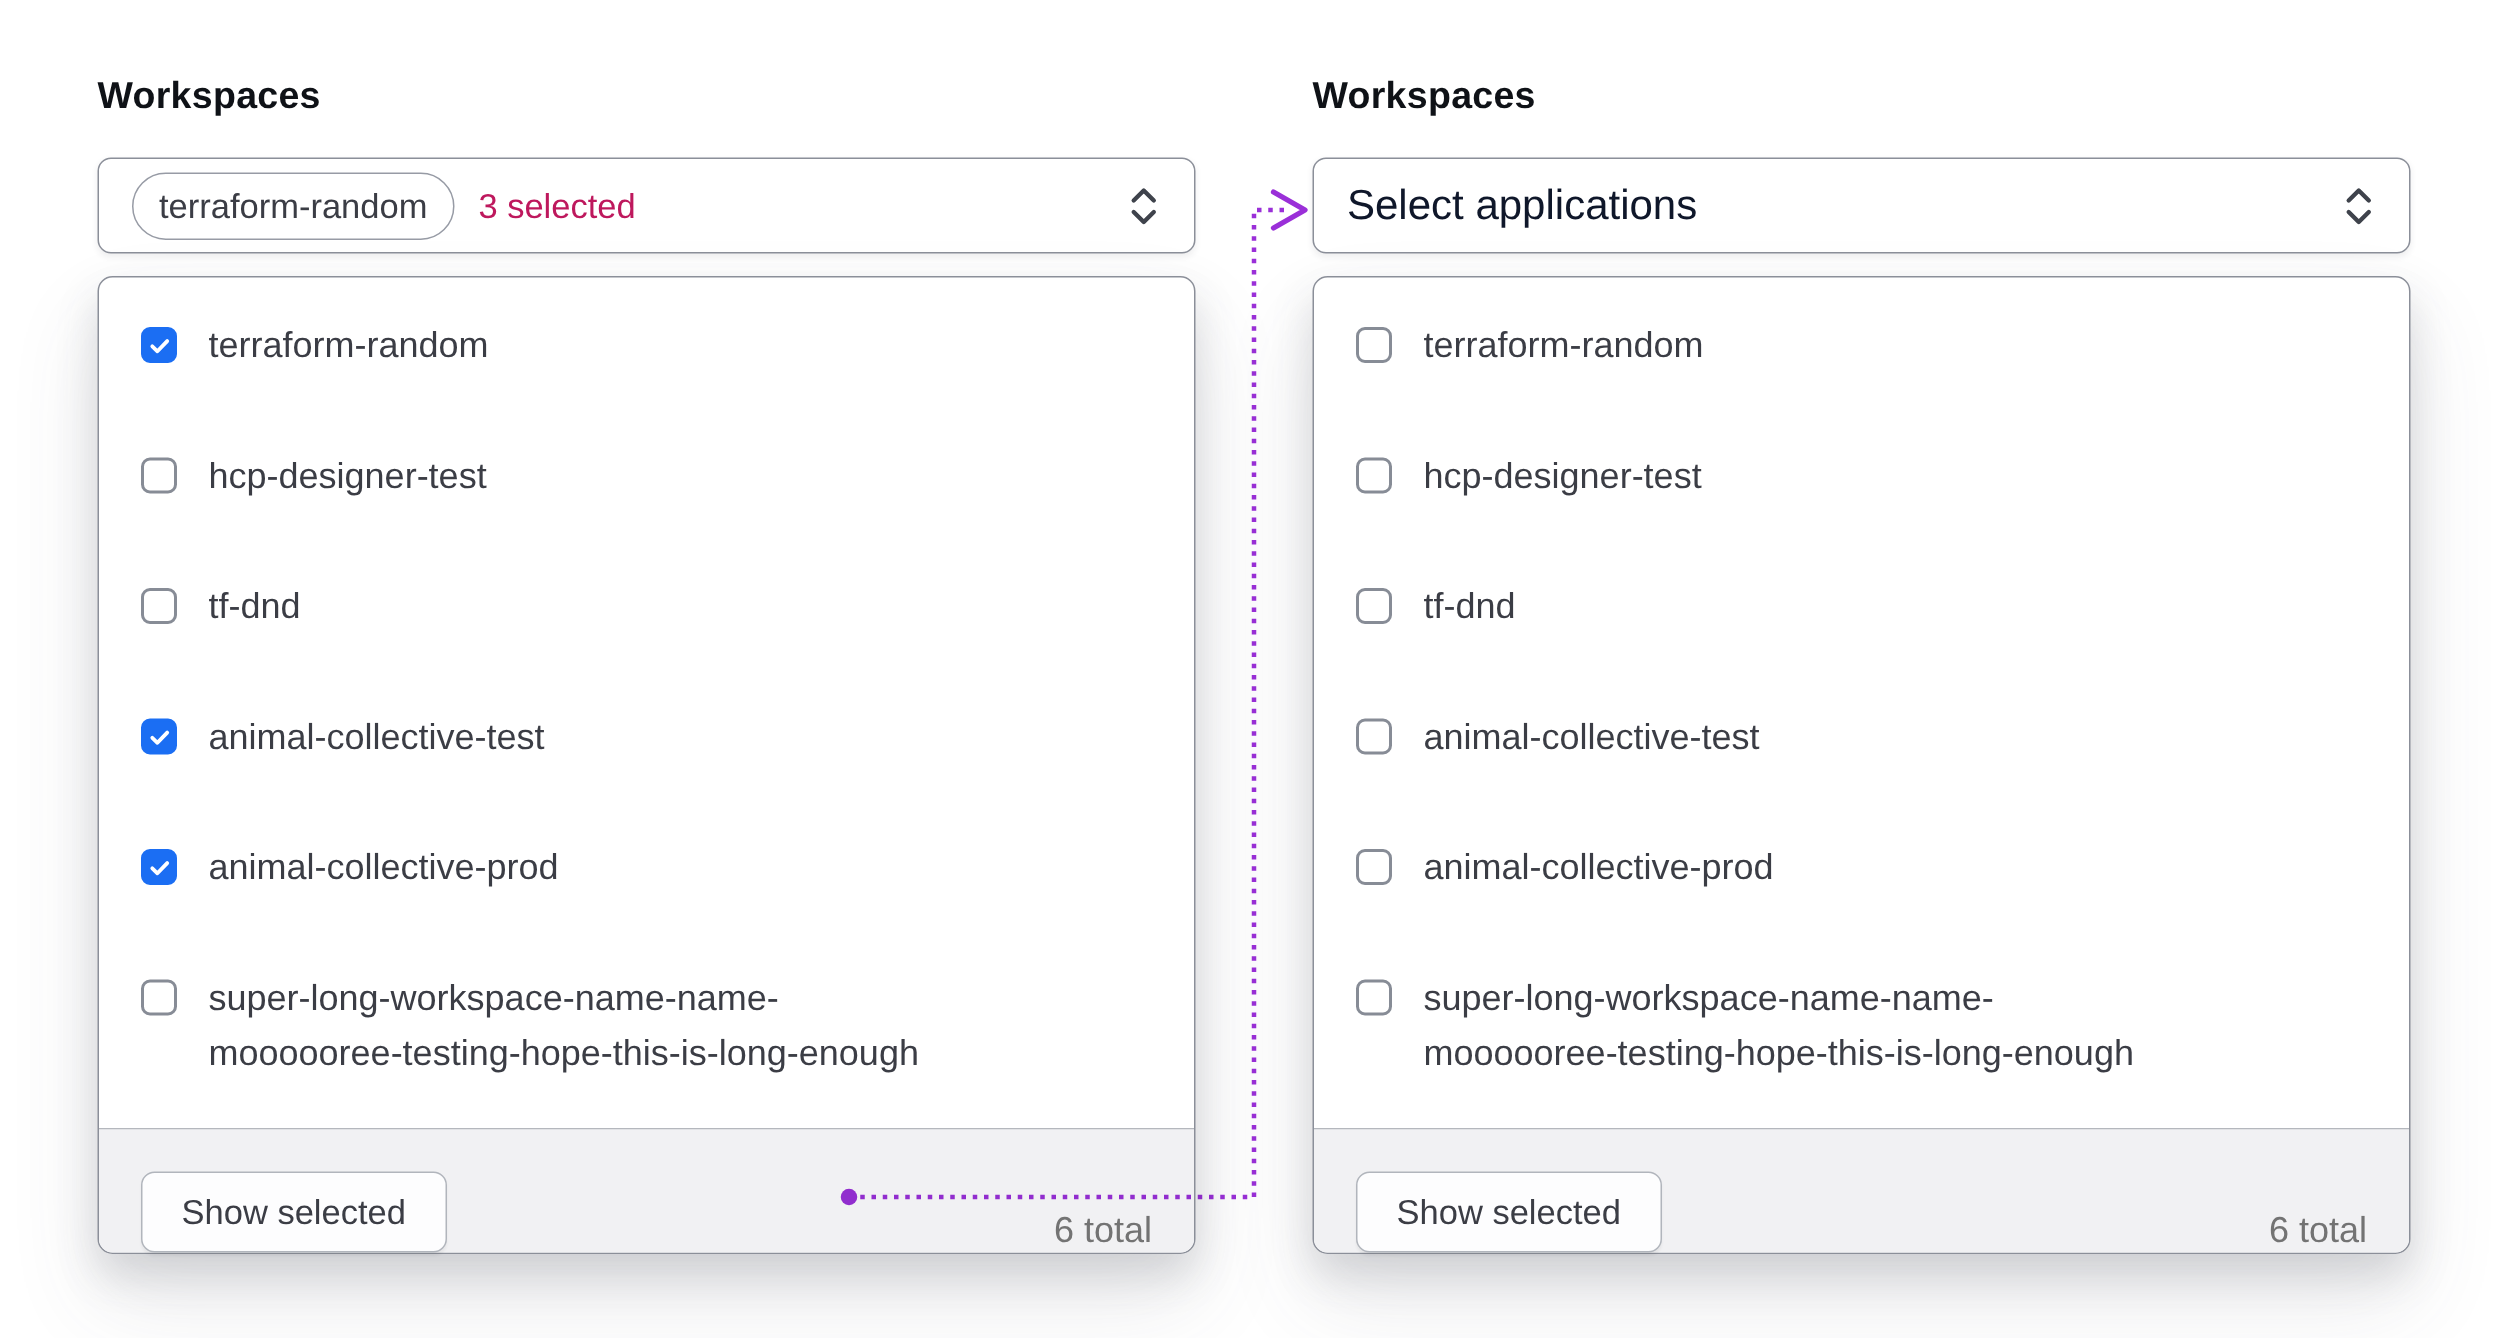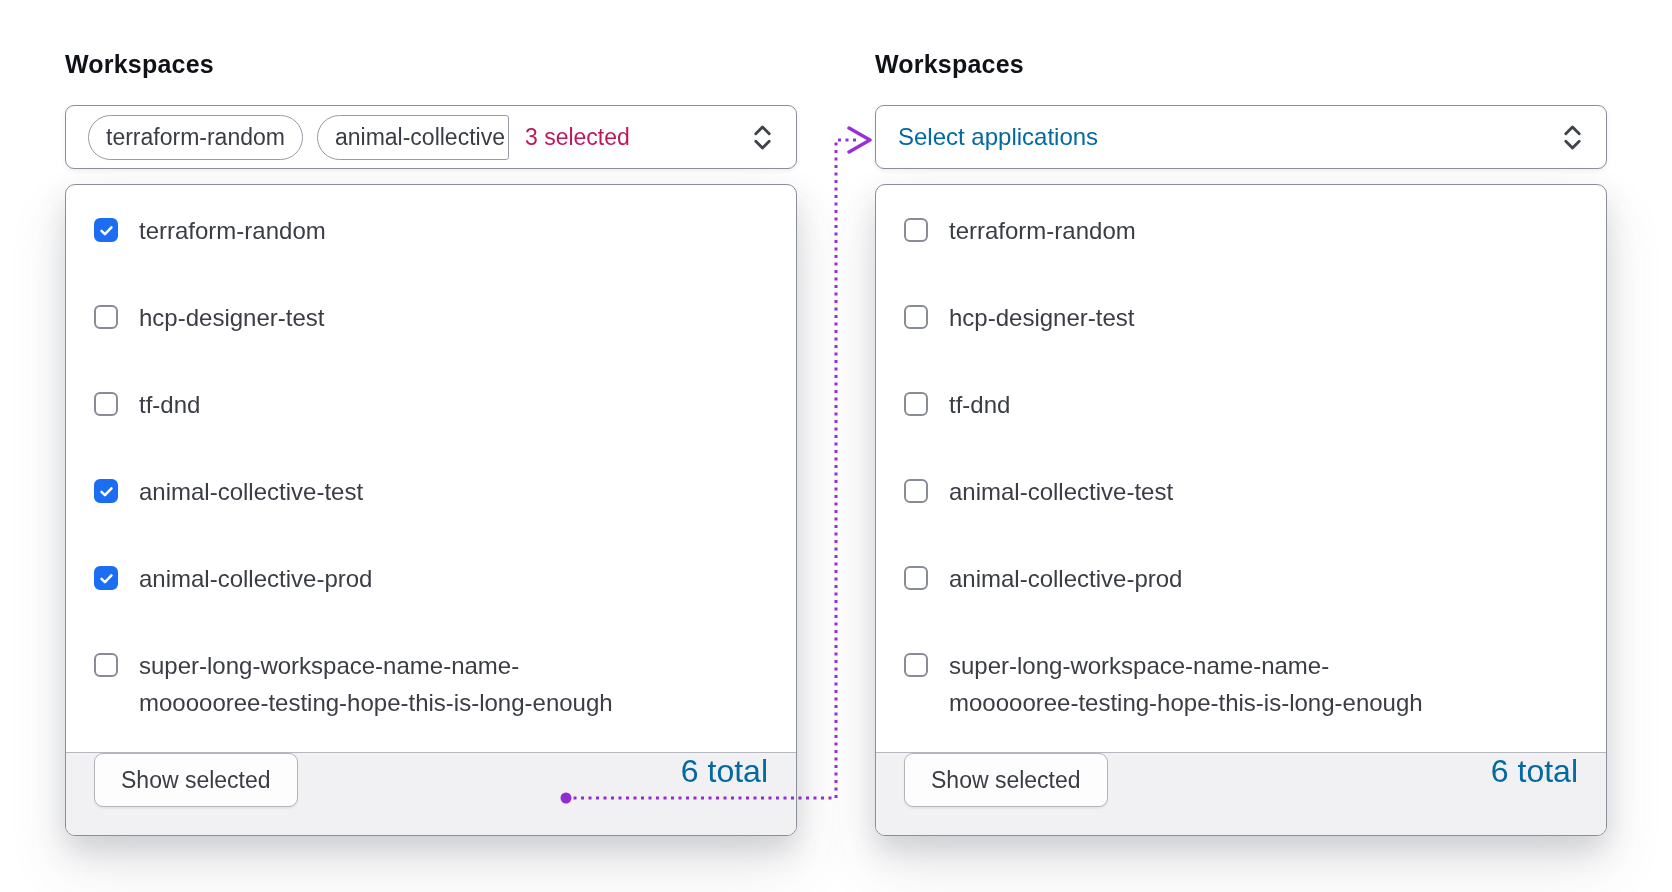--- a/index.html
+++ b/index.html
@@ -30,21 +30,21 @@
     height:45px; box-sizing:border-box; flex:none;
     border:1.5px solid #979ba5; border-radius:24px;
     display:flex; align-items:center; padding:0 17px;
     font-size:23px; color:#3b3d45; background:#fff; white-space:nowrap;
   }
   .tag.clipped {
     margin-left:14px; border-radius:24px 3px 3px 24px;
     padding-right:3px; overflow:hidden; max-width:238px;
   }
   .summary { margin-left:16px; font-size:23px; color:#be185d; white-space:nowrap; }
-  .placeholder { font-size:24px; color:#0369a1; }
+  .placeholder { font-size:28px; color:#0f172a; }
   .caret { margin-left:auto; width:23px; height:31px; flex:none; }
 
   .panel {
     position:absolute; top:134px; left:0; width:732px; height:652px;
     box-sizing:border-box; background:#fff;
     border:1.5px solid #8b8f99; border-radius:10px;
     box-shadow:0 14px 28px rgba(70,75,90,.18), 0 30px 60px rgba(70,75,90,.12);
   }
   .options { position:absolute; top:0; left:0; right:0; padding:27px 26px 0 28px; }
   .option  { display:flex; align-items:flex-start; gap:21px; margin-bottom:50px; }
@@ -56,46 +56,45 @@
   .checkbox.checked   {
     background:var(--check-blue); border:2px solid var(--check-blue);
     display:flex; align-items:center; justify-content:center;
   }
   .checkbox svg { width:17px; height:17px; display:block; }
   .option-label { font-size:24px; line-height:37px; color:#3b3d45; white-space:pre-line; }
 
   .footer {
     position:absolute; left:0; right:0; bottom:0; height:83px; box-sizing:border-box;
     background:#f1f1f3; border-top:1.5px solid #b4b7bd; border-radius:0 0 9px 9px;
-    display:flex; align-items:flex-start; padding:0 28px;
+    display:flex; align-items:flex-end; padding:0 28px;
   }
   .btns { display:flex; }
   .btn {
     height:54px; padding:0 26px; margin-right:20px;
     font-size:23px; color:#3b3d45; font-family:inherit;
     background:#fdfdfe; border:1.5px solid #b1b5bc; border-radius:9px;
     box-shadow:0 2px 2px rgba(0,0,0,.05); cursor:pointer;
   }
-  .total { margin-left:auto; font-size:32px; color:#0369a1; }
+  .total { margin-left:auto; font-size:24px; color:#737373; }
 
   svg.connector {
     position:absolute; left:0; top:0; width:1672px; height:892px;
     z-index:40; pointer-events:none; mix-blend-mode:multiply;
   }
   :root { --check-blue:#1b6ef3; --connector:#9a2fd8; }
 </style>
 </head>
 <body>
 
 <div class="col" id="col-left">
   <div class="ws-label">Workspaces</div>
 
   <div class="trigger">
     <span class="tag">terraform-random</span>
-    <span class="tag clipped">animal-collective</span>
     <span class="summary">3 selected</span>
     <svg class="caret" viewBox="0 0 24 32">
       <path d="M5 12 L12 5 L19 12" fill="none" stroke="#3f434c" stroke-width="3" stroke-linecap="round" stroke-linejoin="round"></path>
       <path d="M5 20 L12 27 L19 20" fill="none" stroke="#3f434c" stroke-width="3" stroke-linecap="round" stroke-linejoin="round"></path>
     </svg>
   </div>
 
   <div class="panel">
     <div class="options">
         <div class="option">

